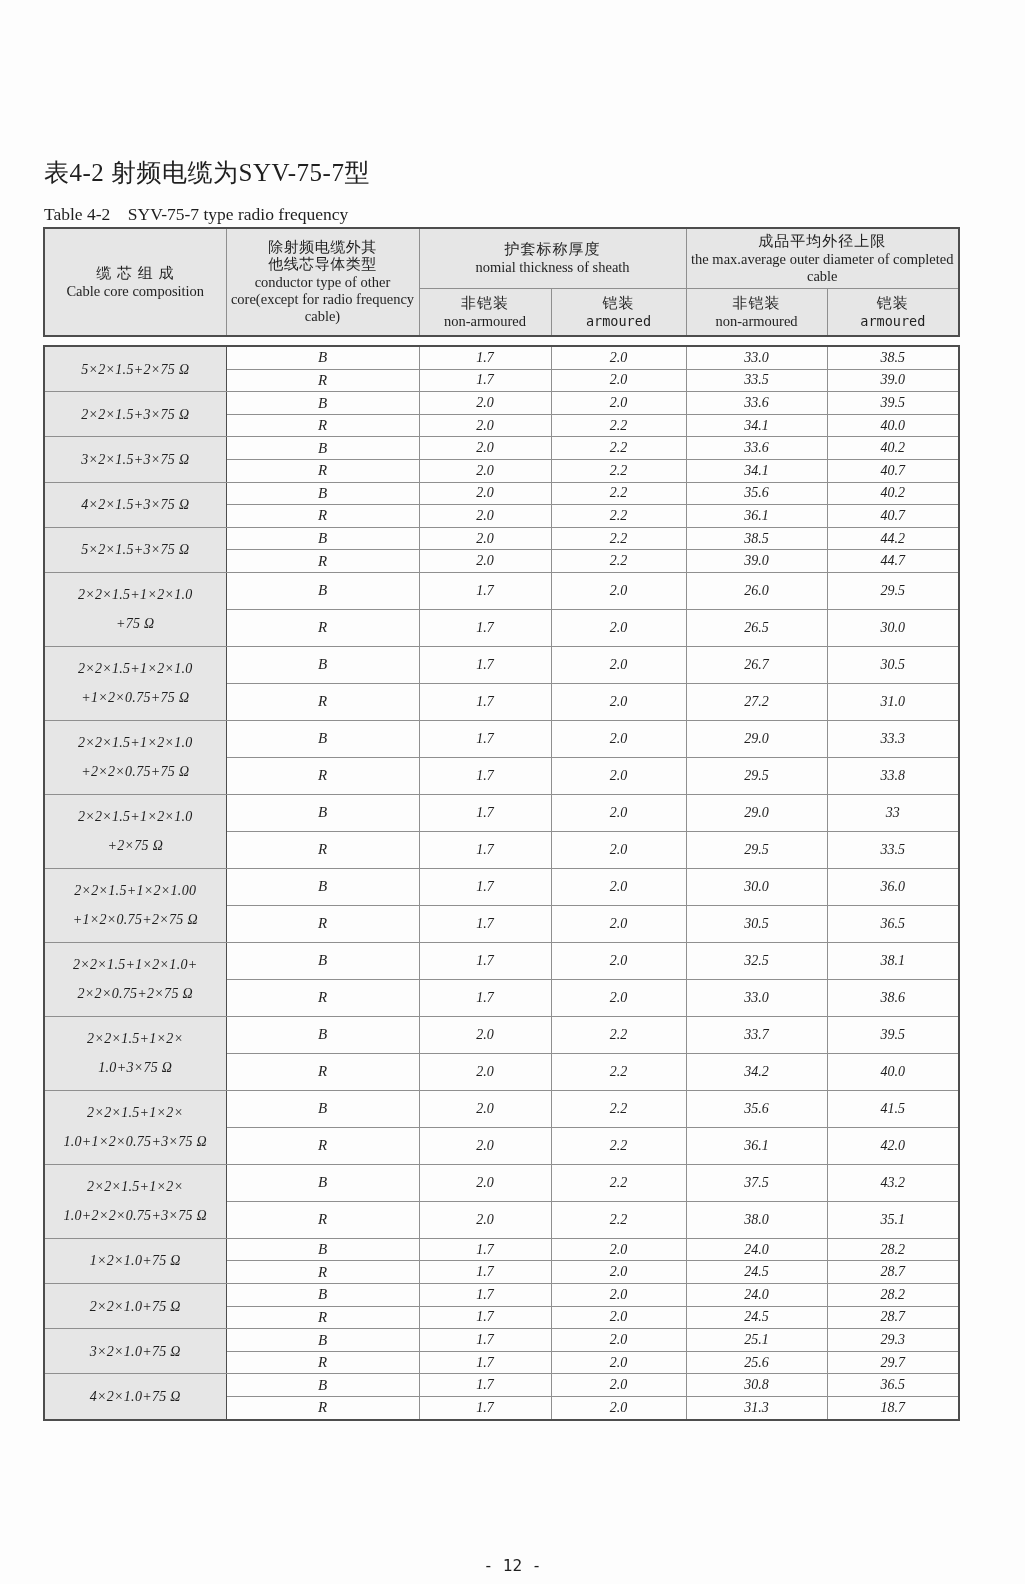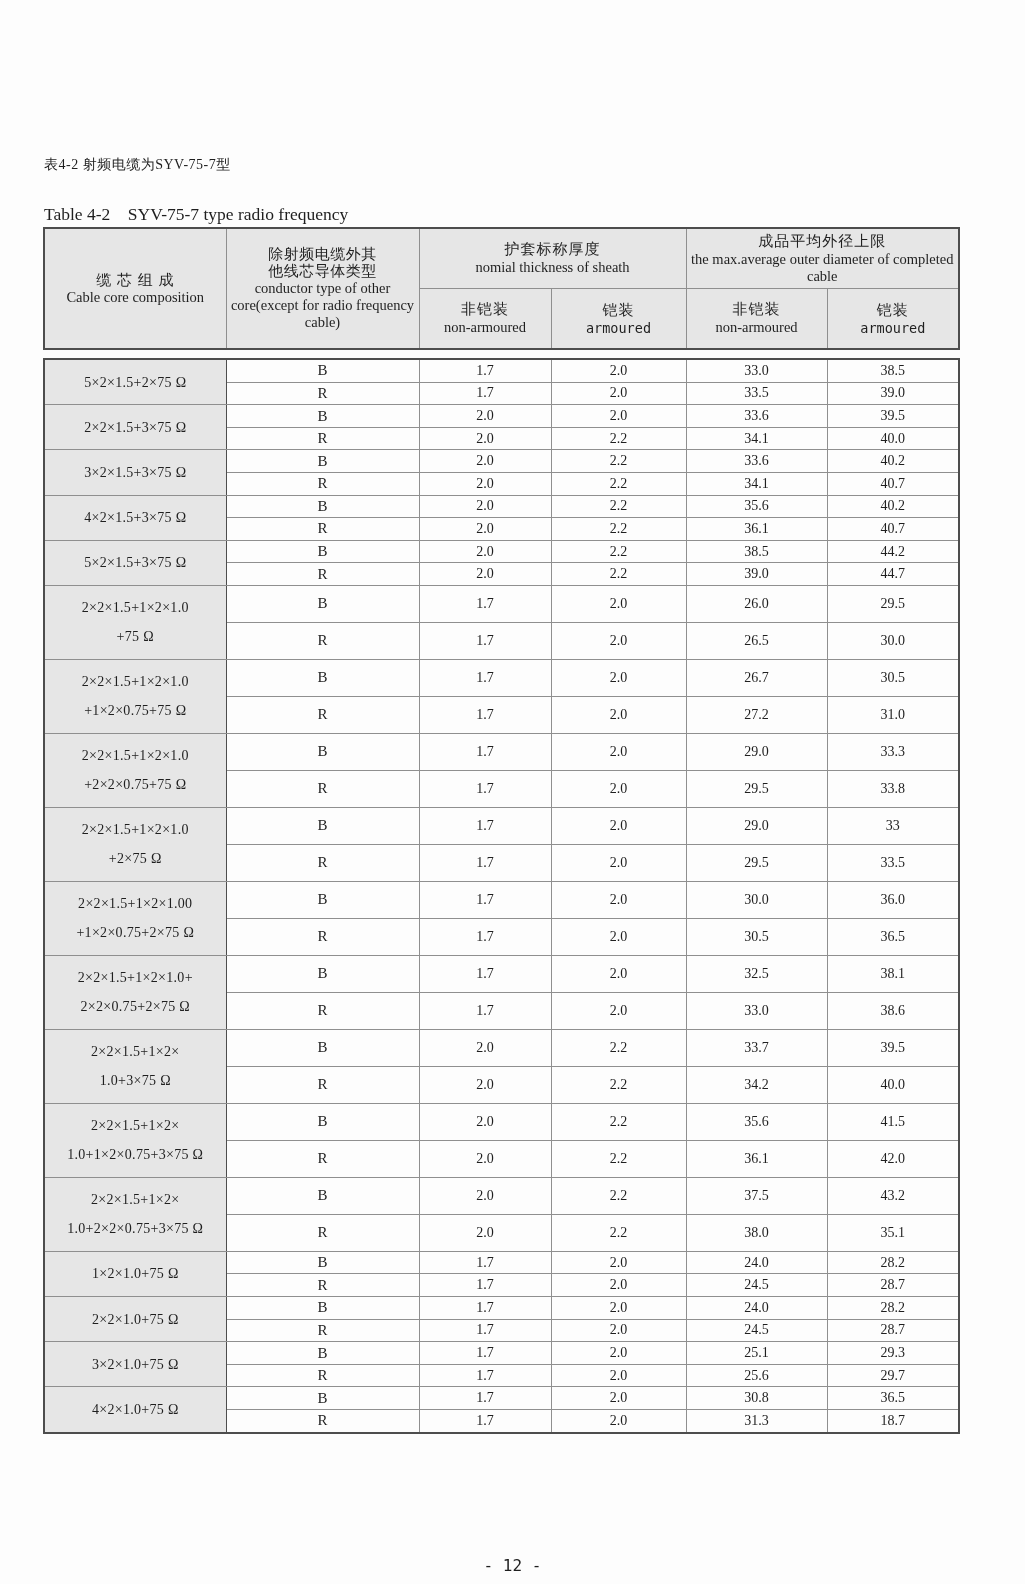--- a/index.html
+++ b/index.html
@@ -17,21 +17,21 @@
     height: 1584px;
     background: var(--page-bg);
     font-family: "Liberation Serif", "DejaVu Serif", serif;
     color: var(--text-color);
     overflow: hidden;
   }
   .title-zh {
     position: absolute;
     left: 44px;
     top: 156px;
-    font-size: 14px;
+    font-size: 25px;
     letter-spacing: 0.5px;
     white-space: pre;
   }
   .title-en {
     position: absolute;
     left: 44px;
     top: 204px;
     font-size: 17.5px;
     white-space: pre;
   }
@@ -57,30 +57,30 @@
   .hdr-table { border: 2px solid var(--line-dark); }
   .hdr-table th {
     background: var(--header-bg);
     border: 1px solid var(--line-light);
     font-weight: normal;
     text-align: center;
     vertical-align: middle;
     padding: 2px 4px;
   }
   .hdr-table tr.hr1 th { height: 60px; }
-  .hdr-table tr.hr2 th { height: 61px; margin-left: 36px; }
+  .hdr-table tr.hr2 th { height: 48px; margin-left: 36px; }
   .zh { font-size: 15px; line-height: 1.25; letter-spacing: 1px; }
   .zh-tight { font-size: 15px; line-height: 1.15; letter-spacing: 0.5px; }
   .en { font-size: 14.5px; line-height: 1.18; }
   .mono { font-family: "DejaVu Sans Mono", "Liberation Mono", monospace; font-size: 13.5px; }
 
   .gap { height: 8px; background: var(--page-bg); }
 
   
-  .body-table { border: 2px solid var(--line-dark); height: 1076px; }
+  .body-table { border: 2px solid var(--line-dark); height: 1076px; font-style: italic; }
   .body-table td {
     border: 1px solid var(--line-light);
     text-align: center;
     vertical-align: middle;
     font-size: 14px;
     padding: 0 2px;
   }
   .body-table tr.sub-first td { border-top: 1px solid var(--line-dark); }
   .body-table tr.sub-second td { border-top: 1px solid #a8a8a8; }
   .body-table td.comp {

